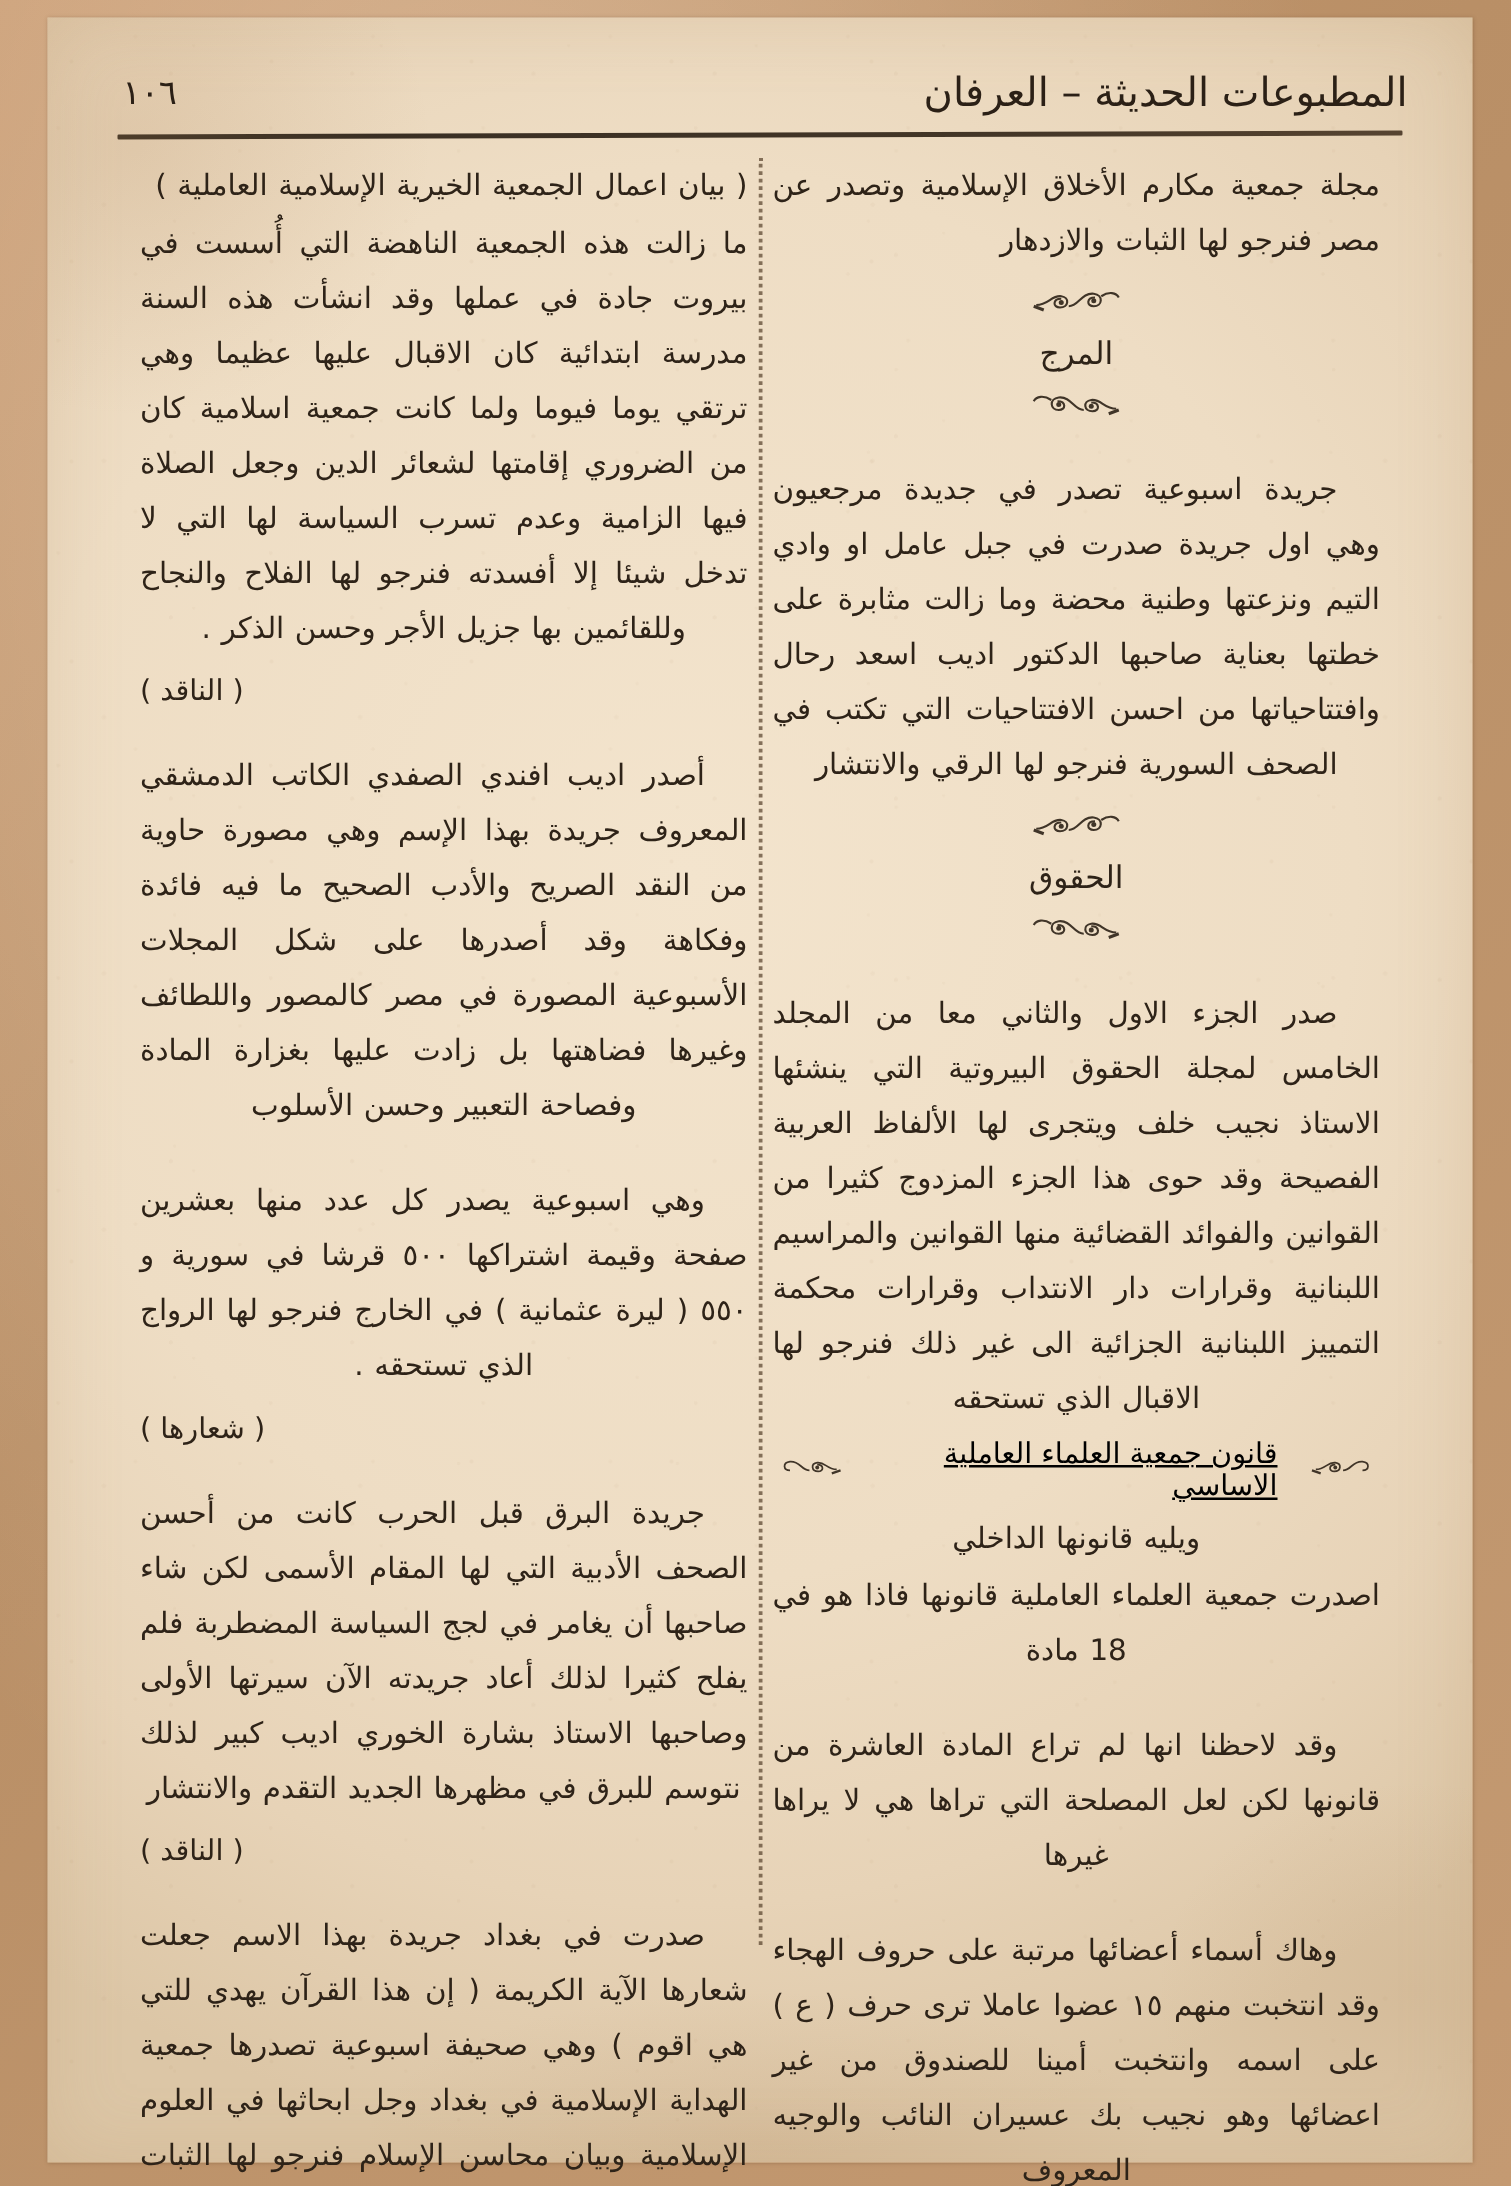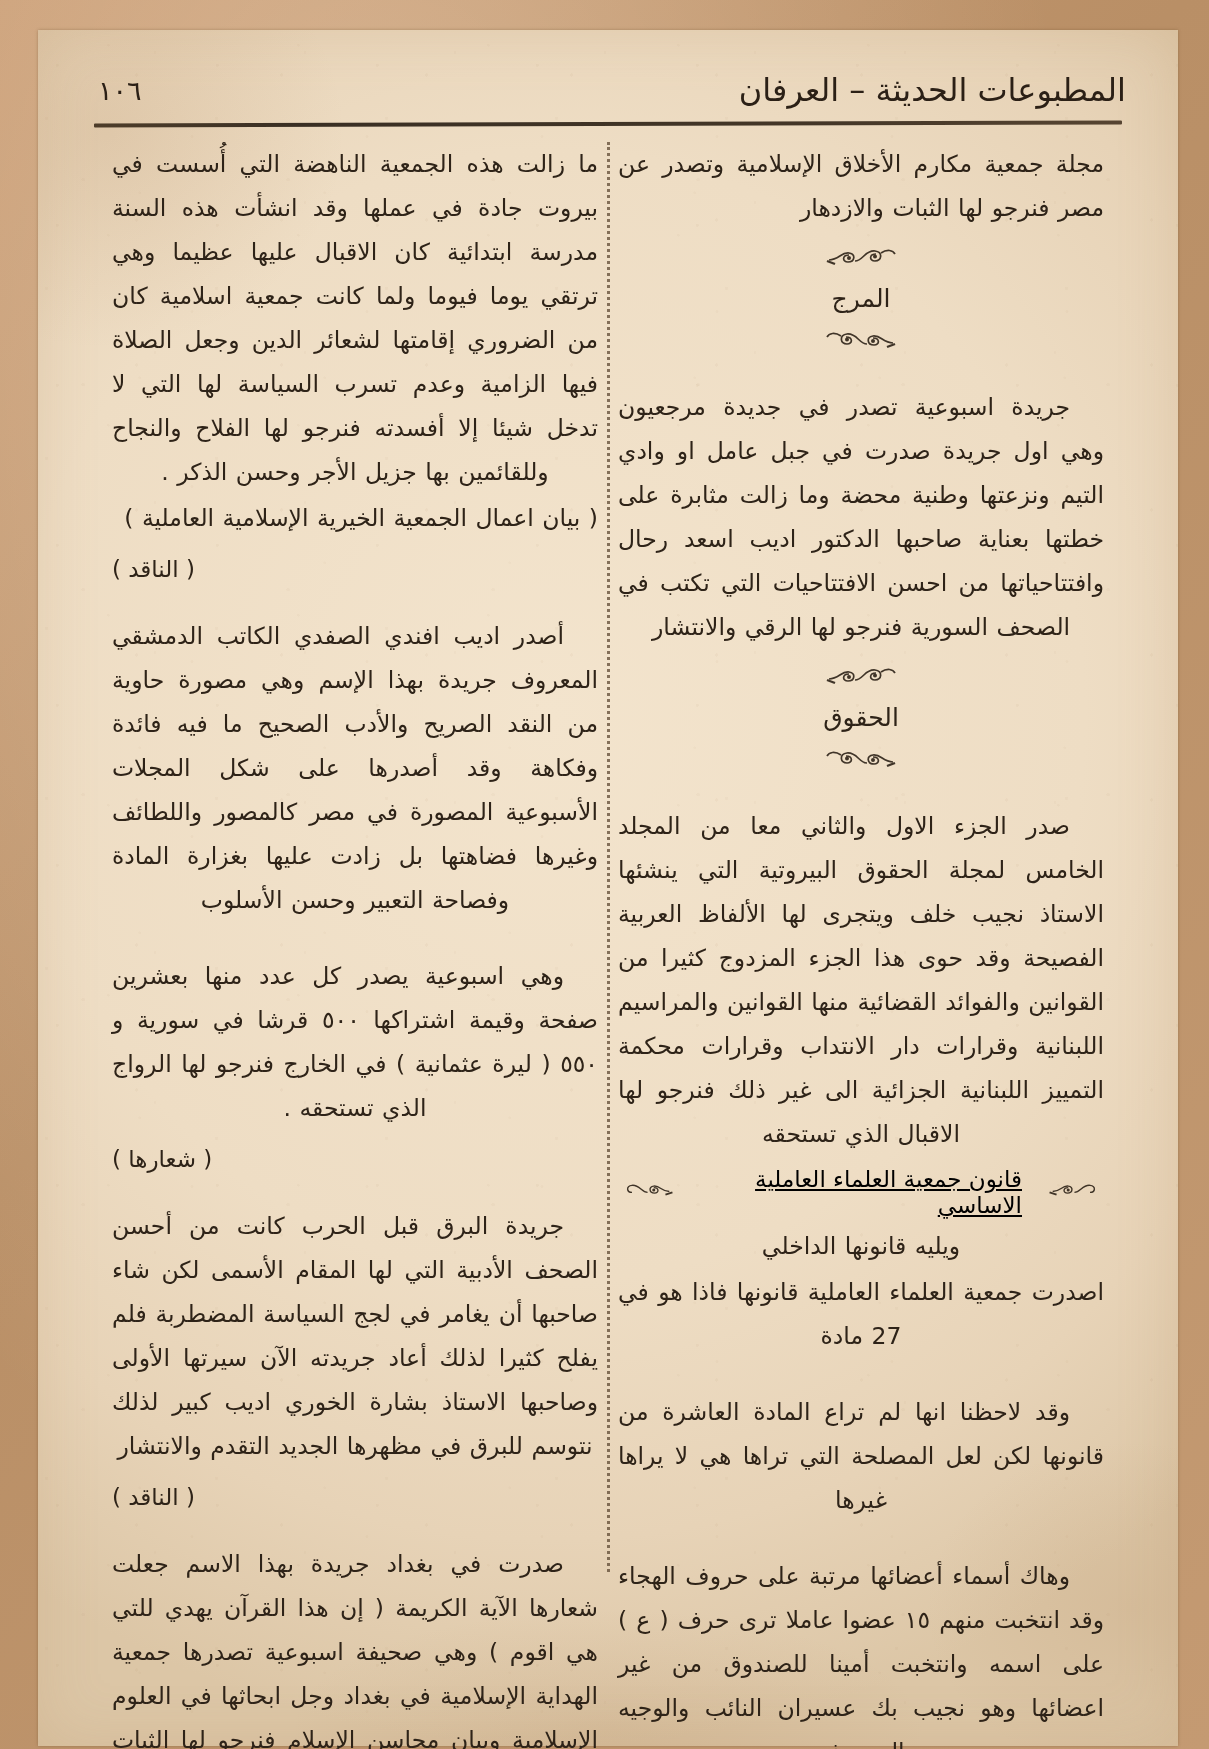--- a/index.html
+++ b/index.html
@@ -21,21 +21,21 @@
     height: 1749px;
     background:
       radial-gradient(ellipse at 30% 20%, rgba(255,240,220,0.35), rgba(0,0,0,0) 60%),
       linear-gradient(135deg, #c89a71 0%, #b98f66 40%, #c49a72 100%);
   }
 
   
   .page {
     position: absolute;
     left: 38px;
-    top: 30px;
+    top: 14px;
     width: 1140px;
     height: 1716px;
     background:
       radial-gradient(ellipse 85% 60% at 45% 40%, #f3e4cd 0%, #eeddc4 55%, #e7d3b7 80%, #dcc6a6 100%);
     box-shadow:
       0 0 3px rgba(90,60,30,0.35),
       inset 0 0 60px rgba(180,140,95,0.22);
   }
   
   .grain {
@@ -289,29 +289,29 @@
                 <path d="M6 15 C16 15, 18 7, 26 8 C33 9, 32 17, 25 17 C19 17, 19 10, 26 10"></path>
                 <path d="M34 16 C42 16, 44 6, 54 7 C62 8, 61 16, 54 16"></path>
                 <path d="M2 16 L11 19" stroke-width="2.4"></path>
               </g>
               <circle cx="26" cy="13" r="2" fill="#2e2318"></circle>
             </svg>
           </span>
         </div>
         <p class="p center ink">ويليه قانونها الداخلي</p>
 
-        <p class="p ink">اصدرت جمعية العلماء العاملية قانونها فاذا هو في 27 مادة</p>
+        <p class="p ink">اصدرت جمعية العلماء العاملية قانونها فاذا هو في 18 مادة</p>
         <p class="p indent ink">وقد لاحظنا انها لم تراع المادة العاشرة من قانونها لكن لعل المصلحة التي تراها هي لا يراها غيرها</p>
         <p class="p indent ink">وهاك أسماء أعضائها مرتبة على حروف الهجاء وقد انتخبت منهم ١٥ عضوا عاملا ترى حرف ( ع ) على اسمه وانتخبت أمينا للصندوق من غير اعضائها وهو نجيب بك عسيران النائب والوجيه المعروف</p>
       </div>
 
       <div class="col col-right">
 
+        <p class="p lead ink">( بيان اعمال الجمعية الخيرية الإسلامية العاملية )</p>
         <p class="p ink">ما زالت هذه الجمعية الناهضة التي أُسست في بيروت جادة في عملها وقد انشأت هذه السنة مدرسة ابتدائية كان الاقبال عليها عظيما وهي ترتقي يوما فيوما ولما كانت جمعية اسلامية كان من الضروري إقامتها لشعائر الدين وجعل الصلاة فيها الزامية وعدم تسرب السياسة لها التي لا تدخل شيئا إلا أفسدته فنرجو لها الفلاح والنجاح وللقائمين بها جزيل الأجر وحسن الذكر .</p>
-        <p class="p lead ink">( بيان اعمال الجمعية الخيرية الإسلامية العاملية )</p>
 
         <div class="sec-title ink">( الناقد )</div>
         <p class="p indent ink">أصدر اديب افندي الصفدي الكاتب الدمشقي المعروف جريدة بهذا الإسم وهي مصورة حاوية من النقد الصريح والأدب الصحيح ما فيه فائدة وفكاهة وقد أصدرها على شكل المجلات الأسبوعية المصورة في مصر كالمصور واللطائف وغيرها فضاهتها بل زادت عليها بغزارة المادة وفصاحة التعبير وحسن الأسلوب</p>
         <p class="p indent ink">وهي اسبوعية يصدر كل عدد منها بعشرين صفحة وقيمة اشتراكها ٥٠٠ قرشا في سورية و ٥٥٠ ( ليرة عثمانية ) في الخارج فنرجو لها الرواج الذي تستحقه .</p>
 
         <div class="sec-title ink">( شعارها )</div>
         <p class="p indent ink">جريدة البرق قبل الحرب كانت من أحسن الصحف الأدبية التي لها المقام الأسمى لكن شاء صاحبها أن يغامر في لجج السياسة المضطربة فلم يفلح كثيرا لذلك أعاد جريدته الآن سيرتها الأولى وصاحبها الاستاذ بشارة الخوري اديب كبير لذلك نتوسم للبرق في مظهرها الجديد التقدم والانتشار</p>
 
         <div class="sec-title ink">( الناقد )</div>
         <p class="p indent ink">صدرت في بغداد جريدة بهذا الاسم جعلت شعارها الآية الكريمة ( إن هذا القرآن يهدي للتي هي اقوم ) وهي صحيفة اسبوعية تصدرها جمعية الهداية الإسلامية في بغداد وجل ابحاثها في العلوم الإسلامية وبيان محاسن الإسلام فنرجو لها الثبات والازدهار</p>

